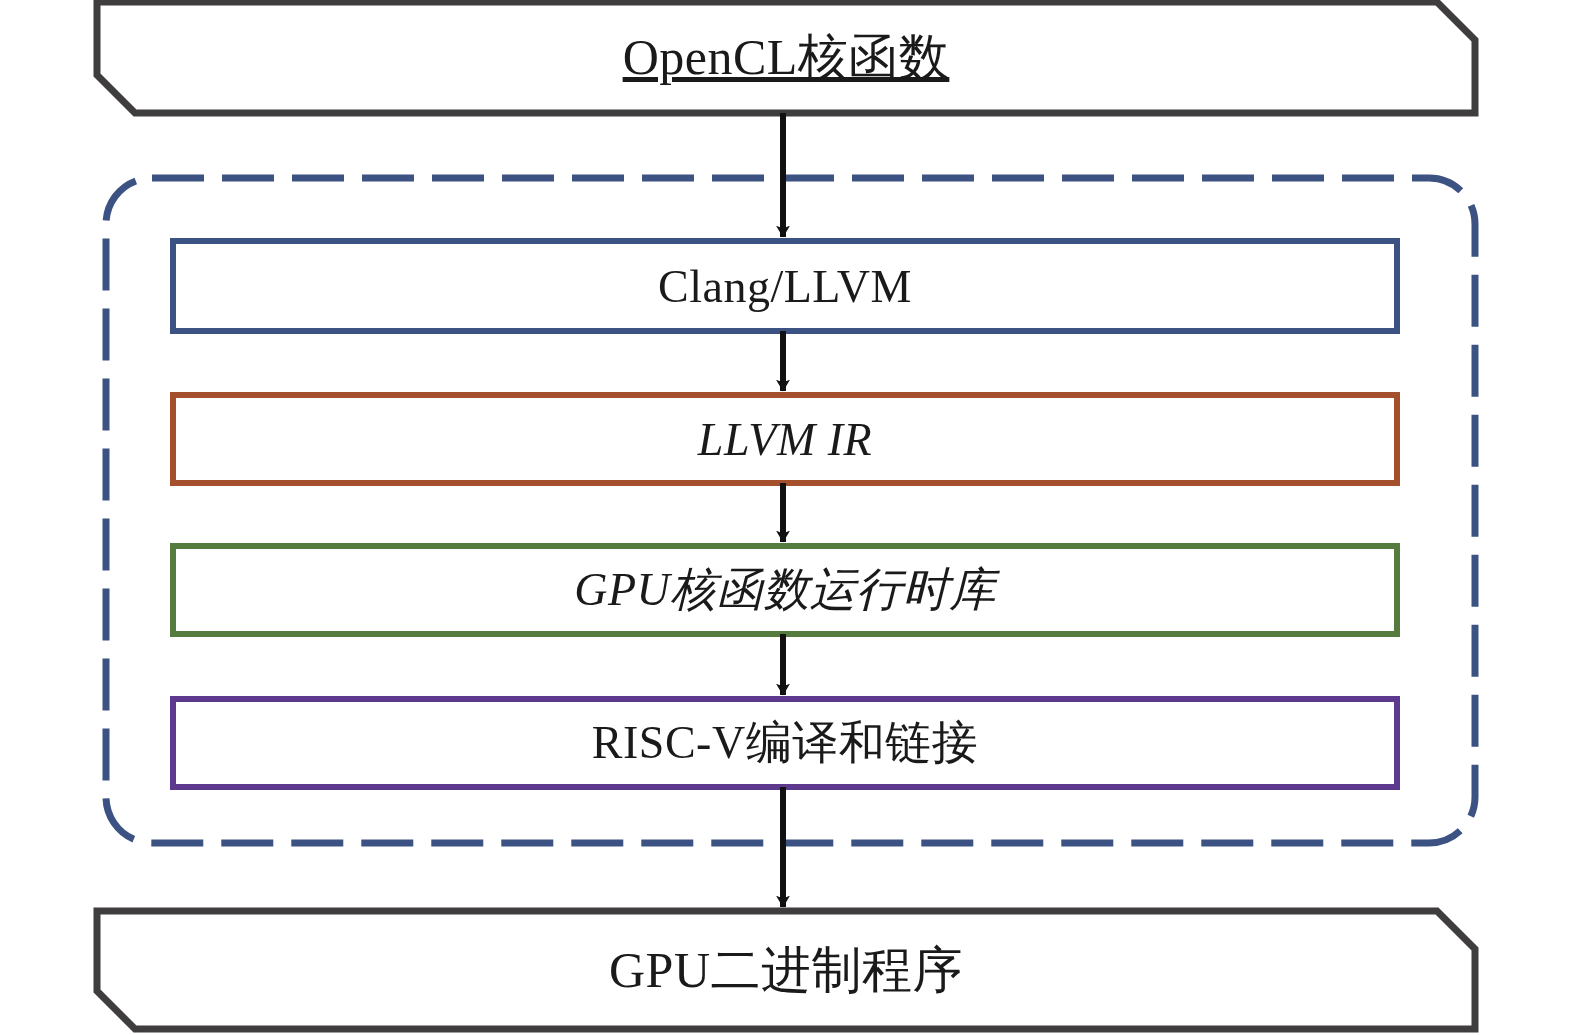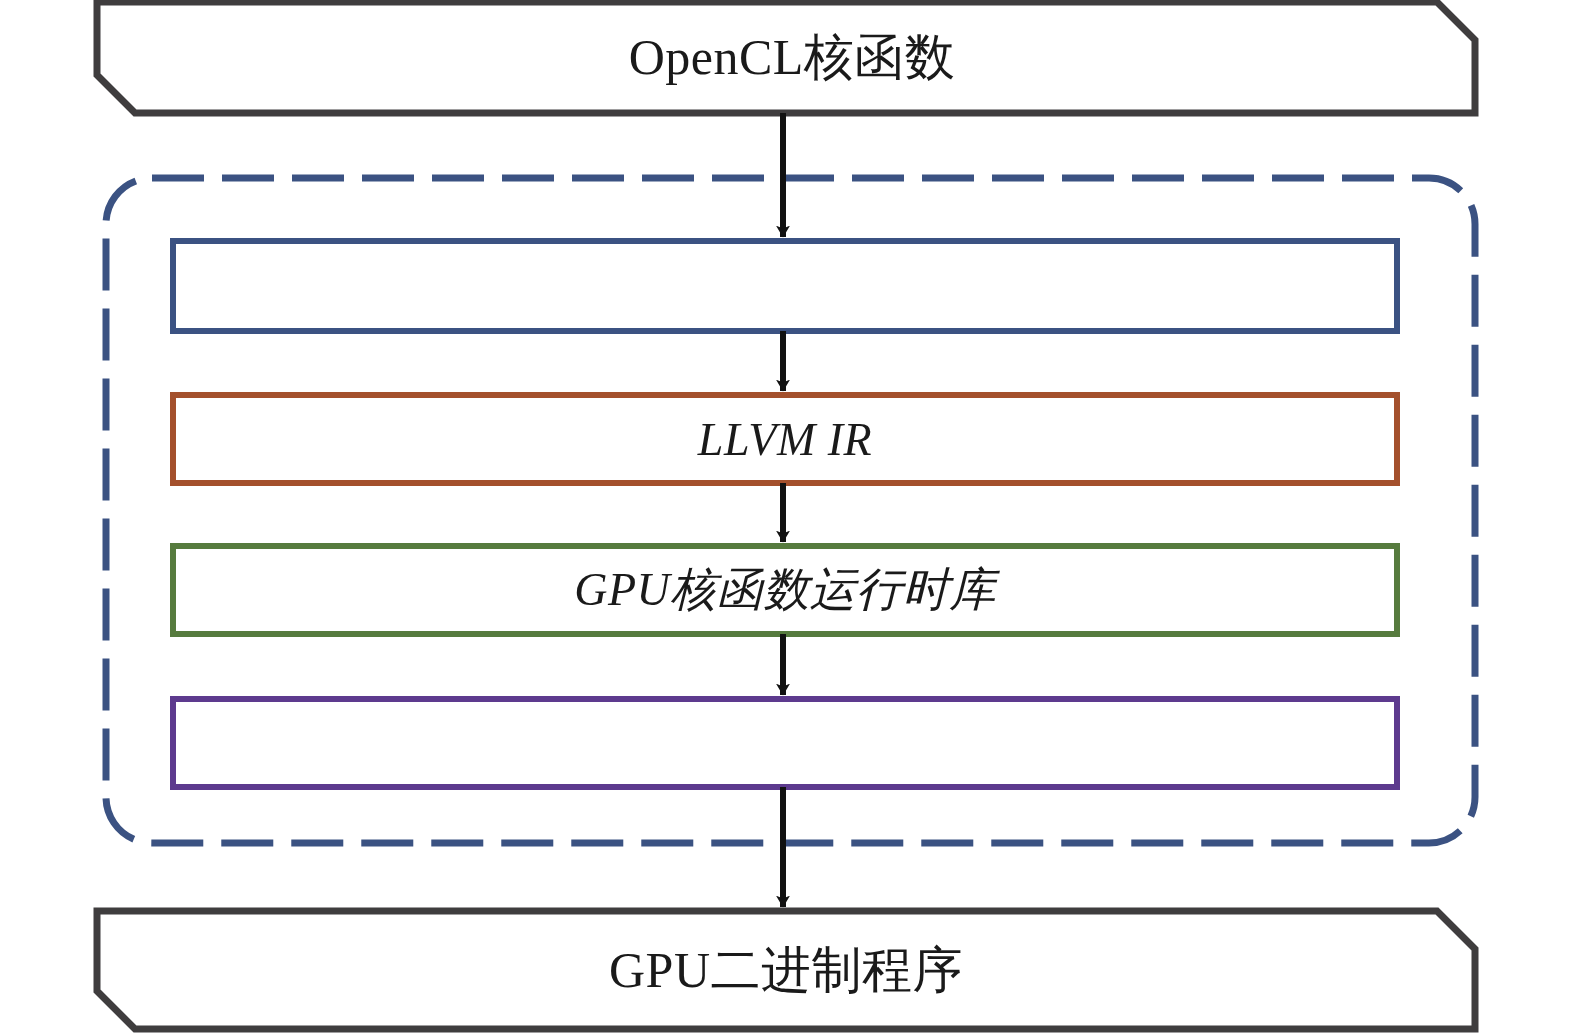--- a/index.html
+++ b/index.html
@@ -71,23 +71,25 @@
 
     <path id="node-binary" d="M 97 911 L 1437 911 L 1475 949 L 1475 1029 L 135 1029 L 97 991 Z" fill="#ffffff" stroke="#3f3d3e" stroke-width="7" stroke-linejoin="miter"></path>
 
     <line x1="783" y1="113" x2="783" y2="237" stroke="#111111" stroke-width="6" marker-end="url(#arrowhead)"></line>
     <line x1="783" y1="331" x2="783" y2="391" stroke="#111111" stroke-width="6" marker-end="url(#arrowhead)"></line>
     <line x1="783" y1="483" x2="783" y2="542" stroke="#111111" stroke-width="6" marker-end="url(#arrowhead)"></line>
     <line x1="783" y1="634" x2="783" y2="695" stroke="#111111" stroke-width="6" marker-end="url(#arrowhead)"></line>
     <line x1="783" y1="787" x2="783" y2="907" stroke="#111111" stroke-width="6" marker-end="url(#arrowhead)"></line>
   </svg>
 
-  <div class="node-label outer-label" style="left:103px; top:2px; width:1378px; height:111px;">OpenCL核函数</div>
+  <div class="node-label outer-label" style="left:97px; top:2px; width:1378px; height:111px;text-decoration:underline;">OpenCL核函数</div>
 
+  <div class="node-label inner-label" style="left:173px; top:241px; width:1224px; height:90px;">Clang/LLVM</div>
 
   <div class="node-label inner-label" style="left:173px; top:395px; width:1224px; height:88px;font-style:italic;">LLVM IR</div>
 
   <div class="node-label inner-label" style="left:173px; top:546px; width:1224px; height:88px;font-style:italic;">GPU核函数运行时库</div>
 
+  <div class="node-label inner-label" style="left:173px; top:699px; width:1224px; height:88px;">RISC-V编译和链接</div>
 
   <div class="node-label outer-label" style="left:97px; top:911px; width:1378px; height:118px;font-family:Liberation Serif, serif;">GPU二进制程序</div>
 
 </div>
 
 </body></html>

